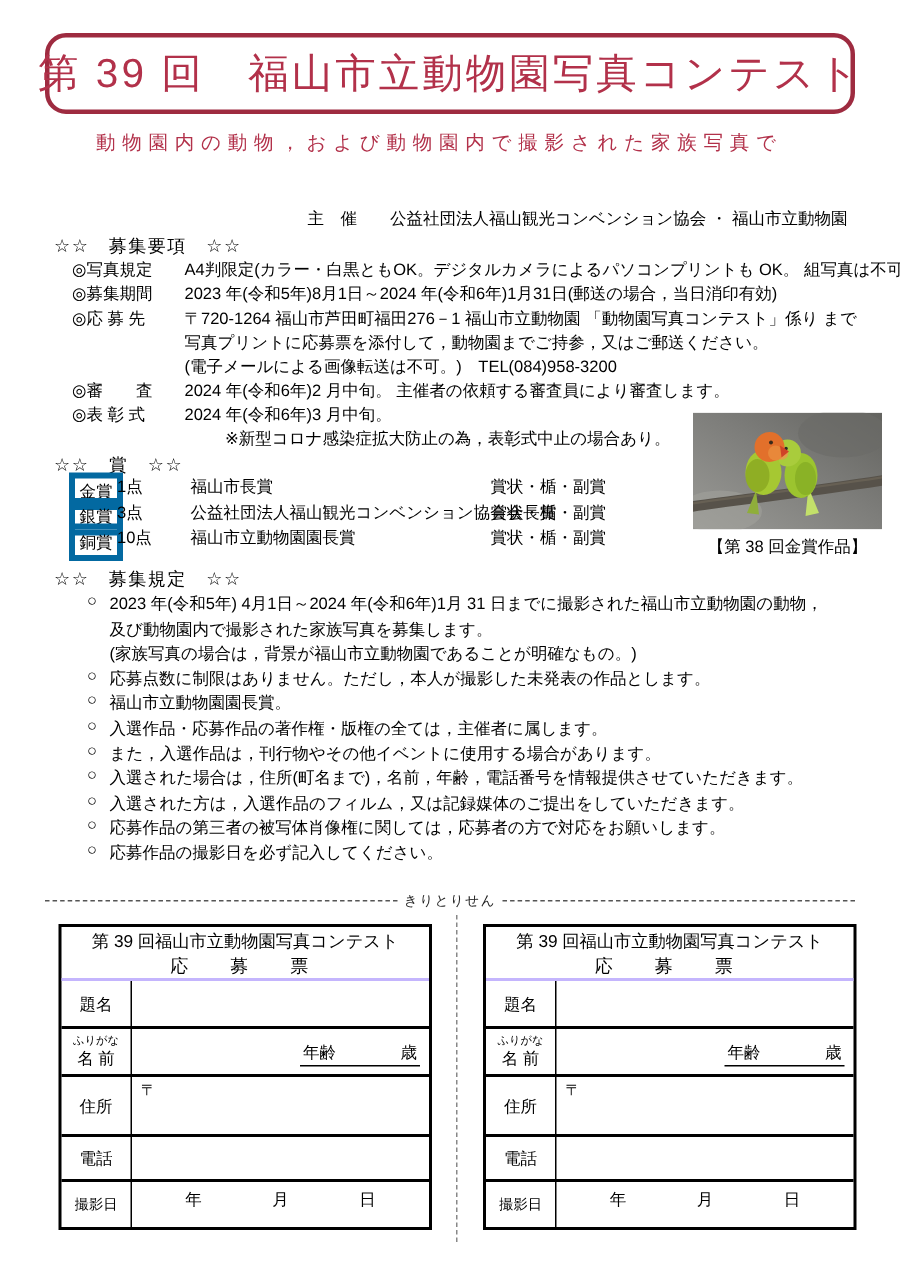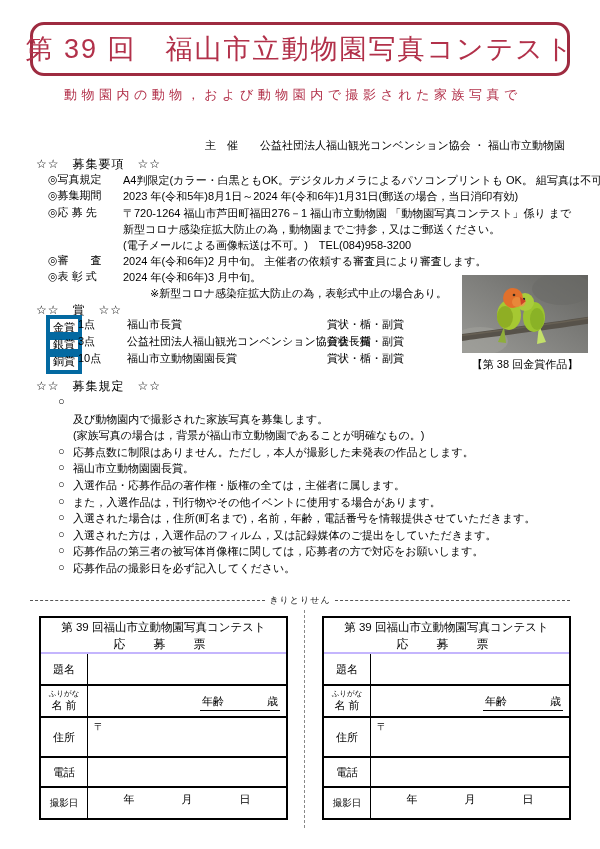--- a/index.html
+++ b/index.html
@@ -96,21 +96,21 @@
     <span class="g-label">◎募集期間</span>
     <div class="g-content">
         <div class="g-line">2023 年(令和5年)8月1日～2024 年(令和6年)1月31日(郵送の場合，当日消印有効)</div>
       </div>
   </div>
 
   <div class="g-row" style="top:205px">
     <span class="g-label">◎応 募 先</span>
     <div class="g-content">
       <div class="g-line">〒720-1264 福山市芦田町福田276－1 福山市立動物園 「動物園写真コンテスト」係り まで</div>
-      <div class="g-line">新型コロナ感染症拡大防止の為，動物園までご持参，又はご郵送ください。</div>
+      <div class="g-line">写真プリントに応募票を添付して，動物園までご持参，又はご郵送ください。</div>
       <div class="g-line">(電子メールによる画像転送は不可。)　TEL(084)958-3200</div>
     </div>
   </div>
 
   <div class="g-row" style="top:253px">
     <span class="g-label">◎審　　査</span>
     <div class="g-content">
         <div class="g-line">2024 年(令和6年)2 月中旬。 主催者の依頼する審査員により審査します。</div>
       </div>
   </div>
@@ -178,20 +178,21 @@
         <circle cx="52" cy="20" r="1.3" fill="#3a2a1a"></circle>
       </g>
     </svg>
   </div>
   <div class="photo-caption">【第 38 回金賞作品】</div>
 
   <div class="sec-head" style="top:378px">☆☆　募集規定　☆☆</div>
   <div class="rules">
     <div class="rule-line">
         <span class="rule-marker">○</span>
+        <span class="rule-text">2023 年(令和5年) 4月1日～2024 年(令和6年)1月 31 日までに撮影された福山市立動物園の動物，</span>
       </div>
     <div class="rule-line">
         <span class="rule-marker"></span>
         <span class="rule-text">及び動物園内で撮影された家族写真を募集します。</span>
       </div>
     <div class="rule-line">
         <span class="rule-marker"></span>
         <span class="rule-text">(家族写真の場合は，背景が福山市立動物園であることが明確なもの。)</span>
       </div>
     <div class="rule-line">

